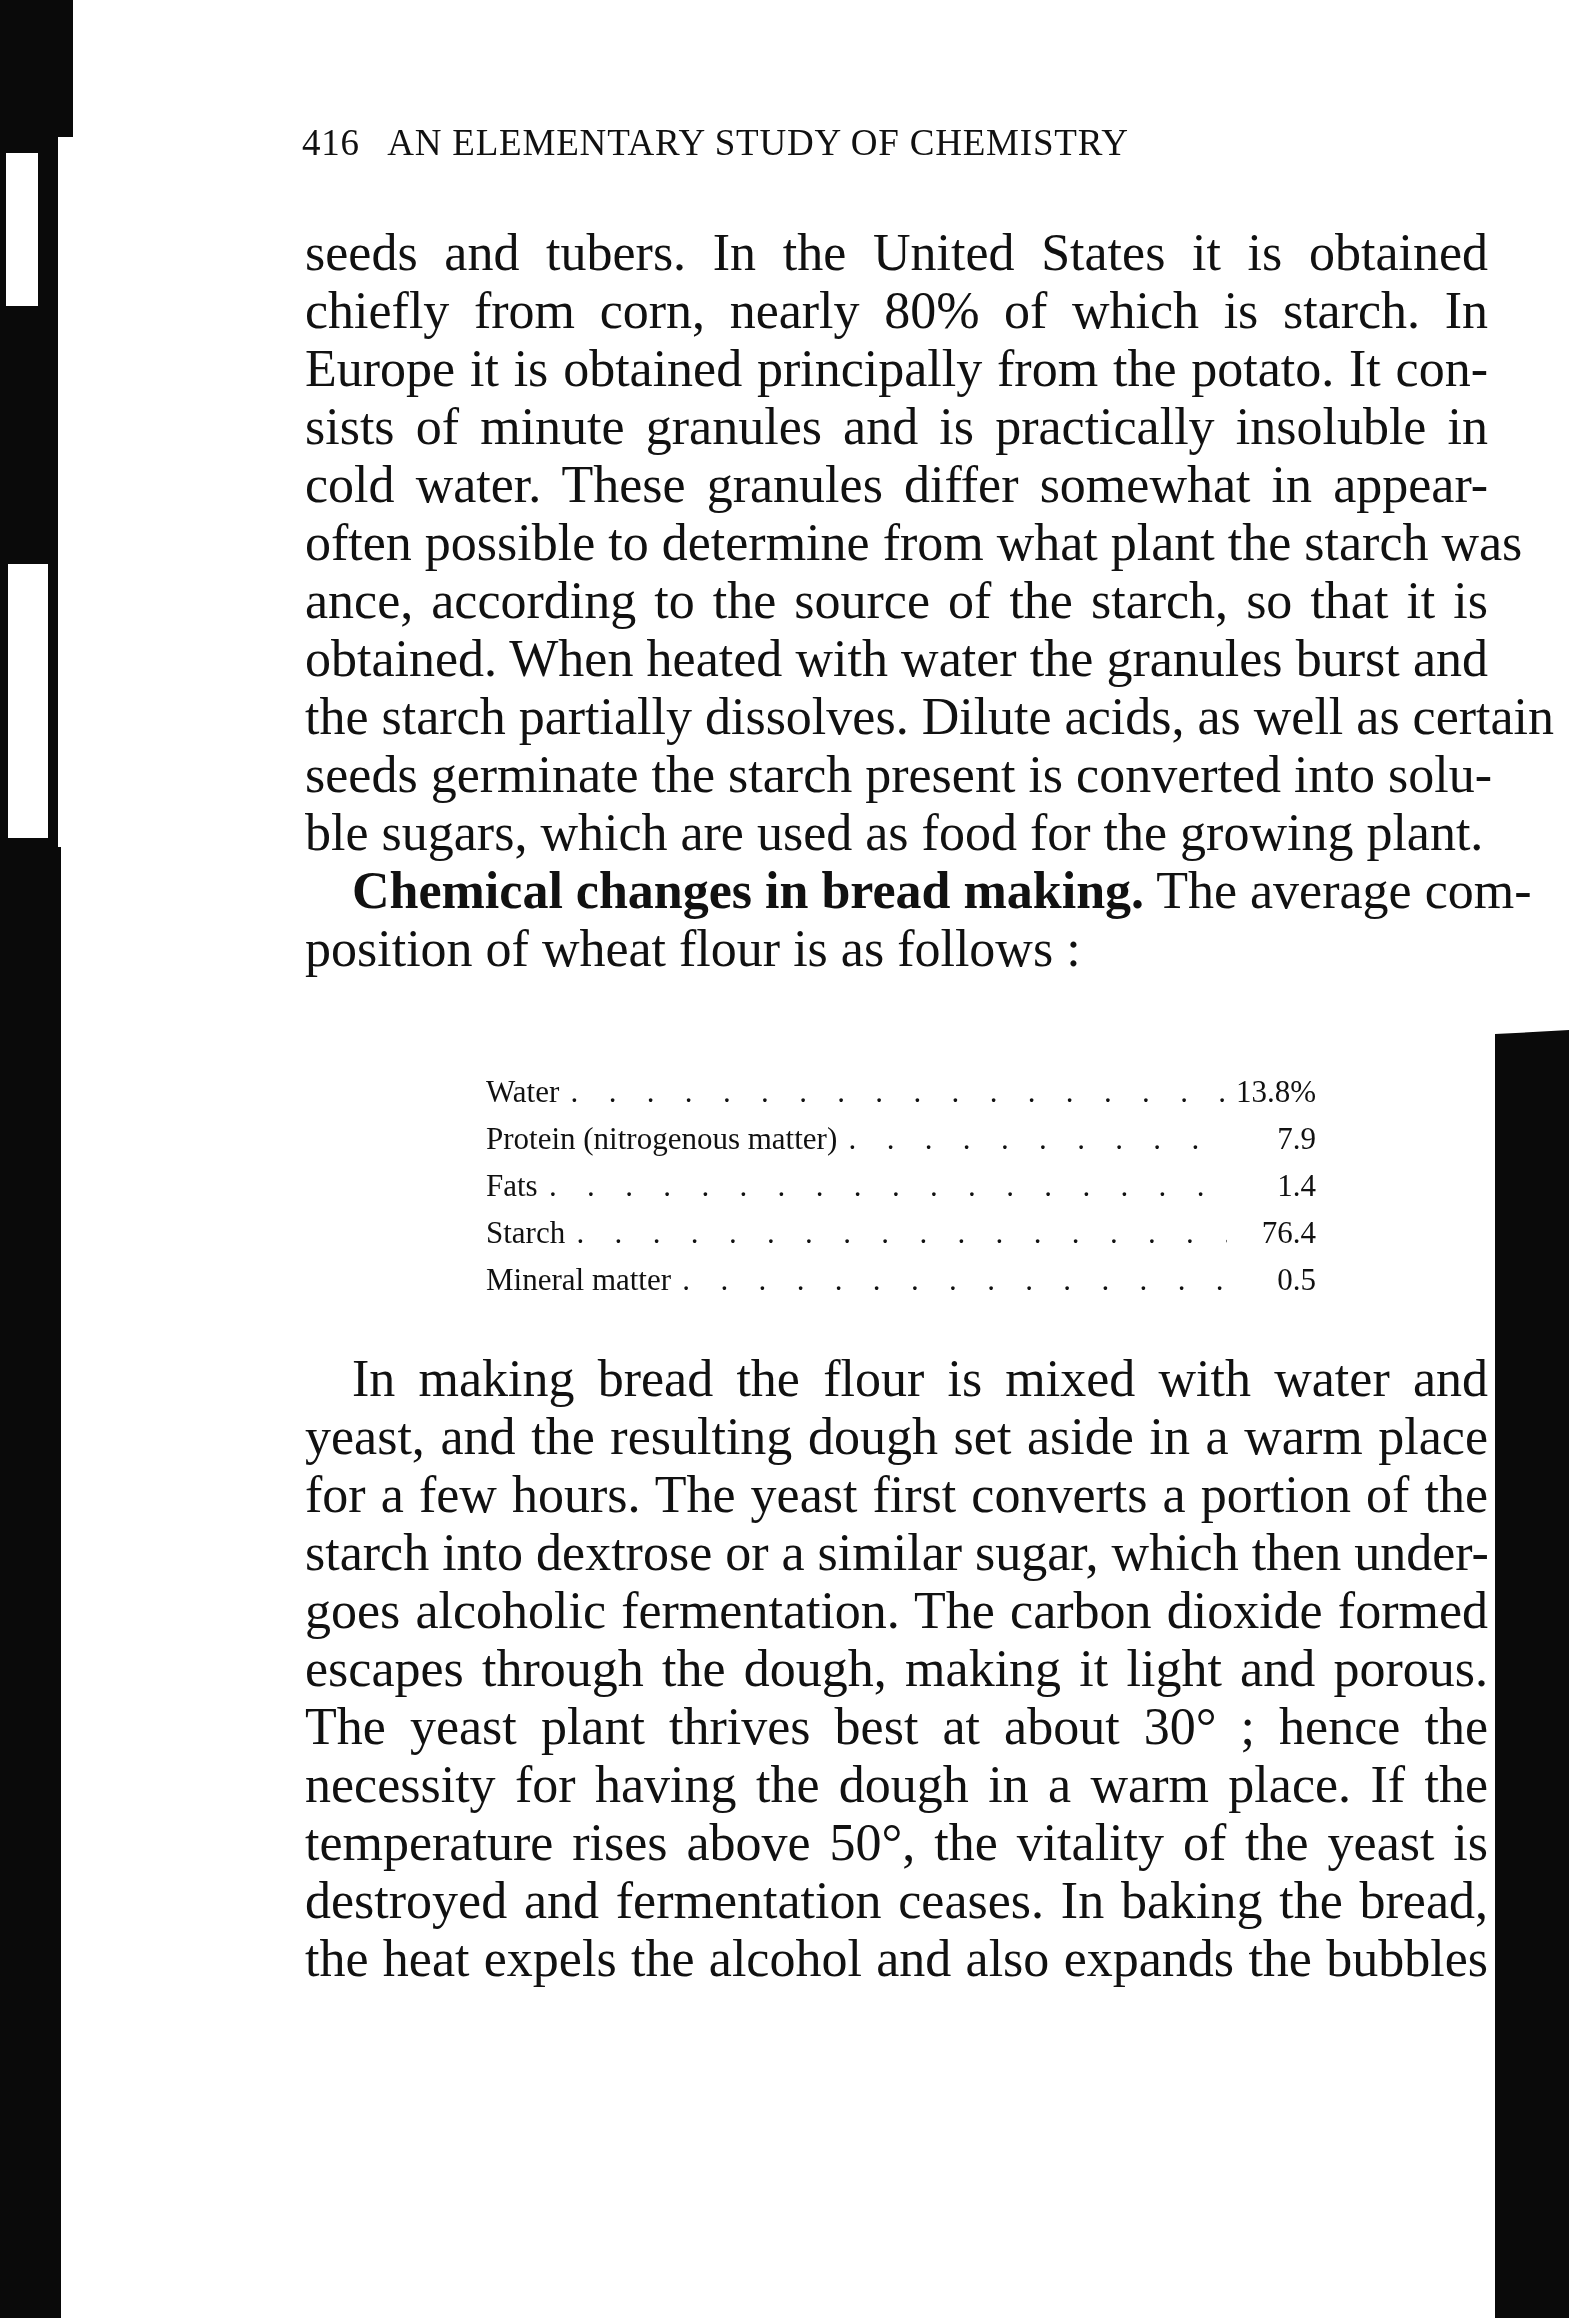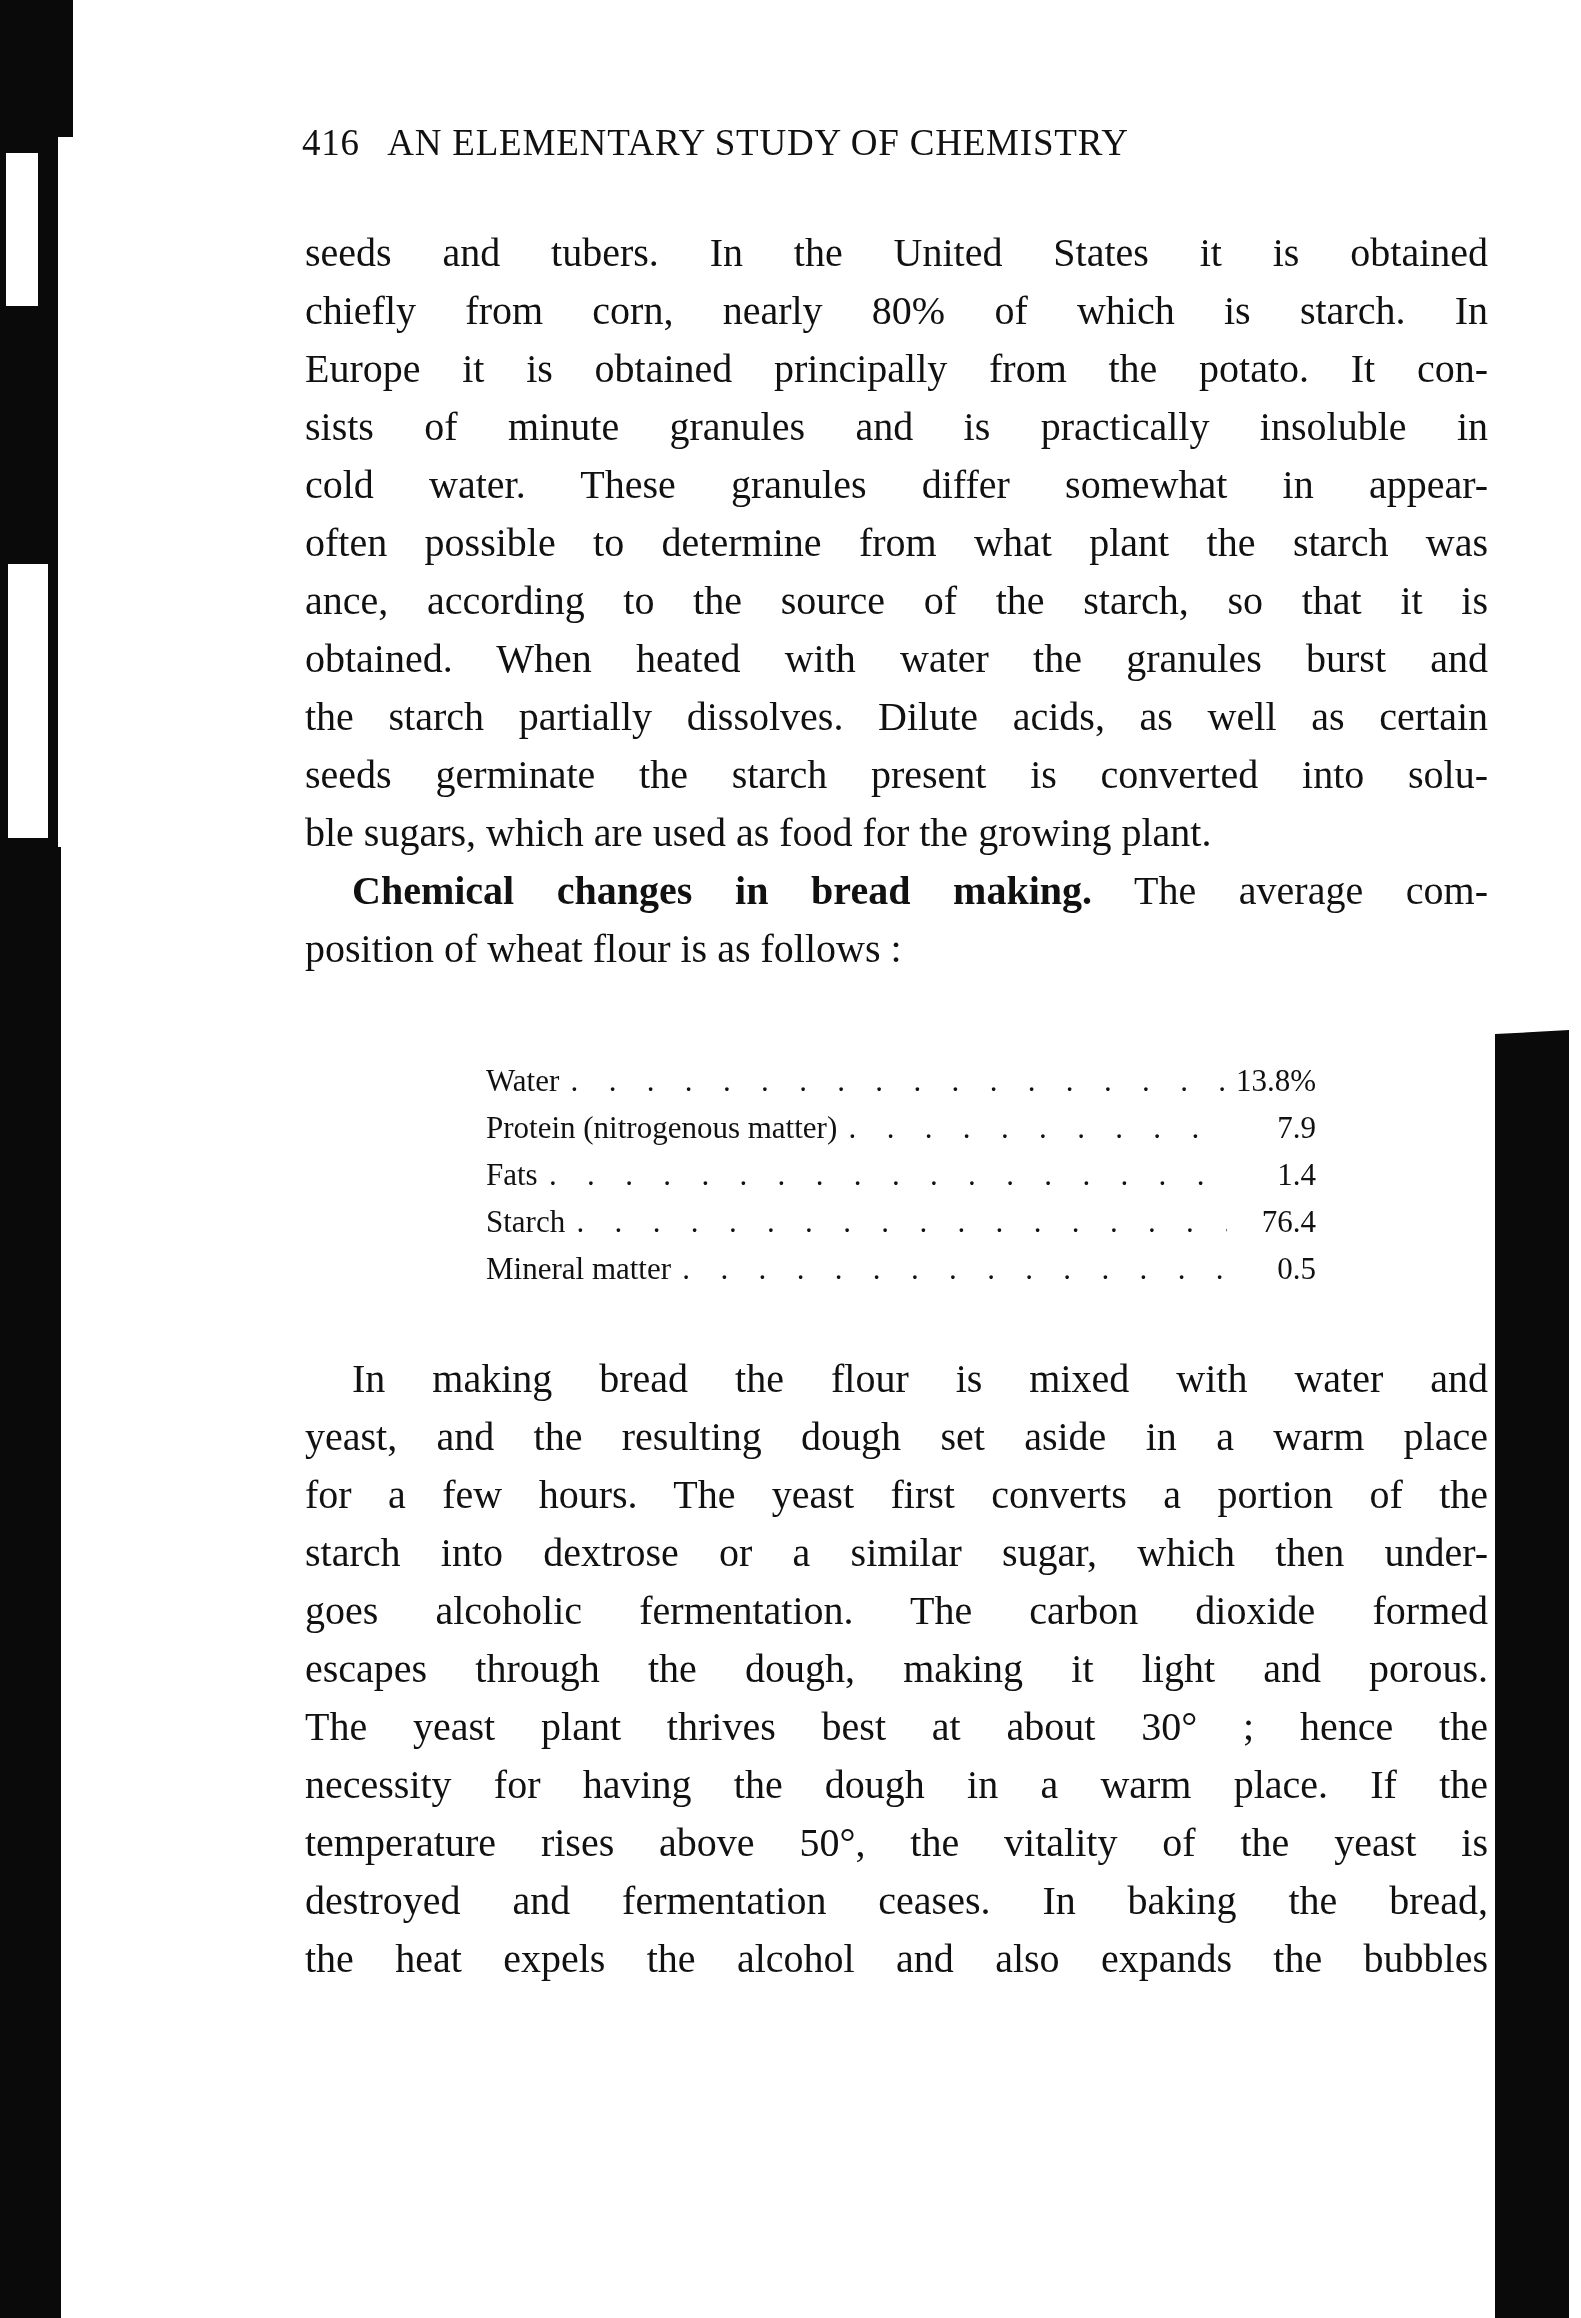--- a/index.html
+++ b/index.html
@@ -9,28 +9,28 @@
   .scan-left-a { position:absolute; left:9.7px; top:0; width:63px; height:137px; background:#0a0a0a; }
   .scan-left-gap1 { position:absolute; left:6.4px; top:153px; width:32px; height:153px; background:#fff; }
   .scan-left-gap2 { position:absolute; left:8px; top:564px; width:40px; height:274px; background:#fff; }
   .scan-left-c { position:absolute; left:0; top:847px; width:61px; height:1472px; background:#0a0a0a; }
   .scan-right { position:absolute; left:1495px; top:1040px; width:74px; height:1279px; background:#0a0a0a; }
   .scan-right-top { position:absolute; left:1495px; top:1034px; width:74px; height:11.3px; background:#0a0a0a; transform:skewY(-3deg); transform-origin:left; }
 
   .running-head { position:absolute; left:302px; top:121px; font-size:37px; letter-spacing:0.8px; white-space:nowrap; }
   .running-head .pno { margin-right:19.3px; }
 
-  .body-text { position:absolute; left:305px; width:1183px; font-size:40px; line-height:58px; text-align:justify; }
+  .body-text { position:absolute; left:305px; width:1183px; font-size:52px; line-height:58px; text-align:justify; }
   .line { display:block; height:58px; text-align:justify; text-align-last:justify; white-space:nowrap; }
   .line.last { text-align-last:left; }
   .line.indent { padding-left:47px; }
   .bold { font-weight:bold; }
 
   .comp-table { position:absolute; left:486px; top:1063px; width:830px; font-size:31px; }
-  .comp-row { display:flex; height:47px; align-items:flex-start; }
+  .comp-row { display:flex; height:47px; align-items:flex-end; }
   .comp-label { white-space:nowrap; }
   .comp-dots { flex:1; overflow:hidden; white-space:nowrap; letter-spacing:11.3px; padding-left:11.3px; }
   .comp-value { width:89px; text-align:right; white-space:nowrap; }
 </style>
 </head>
 <body>
 
 <div class="scan-left"></div>
 <div class="scan-left-a"></div>
 <div class="scan-left-gap1"></div>

